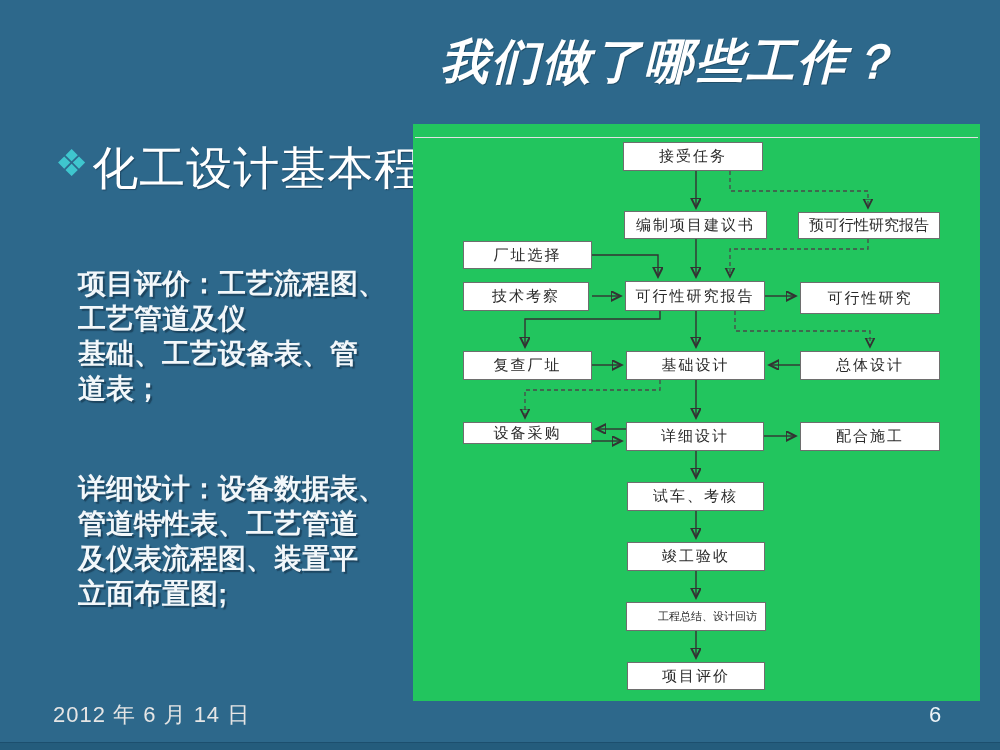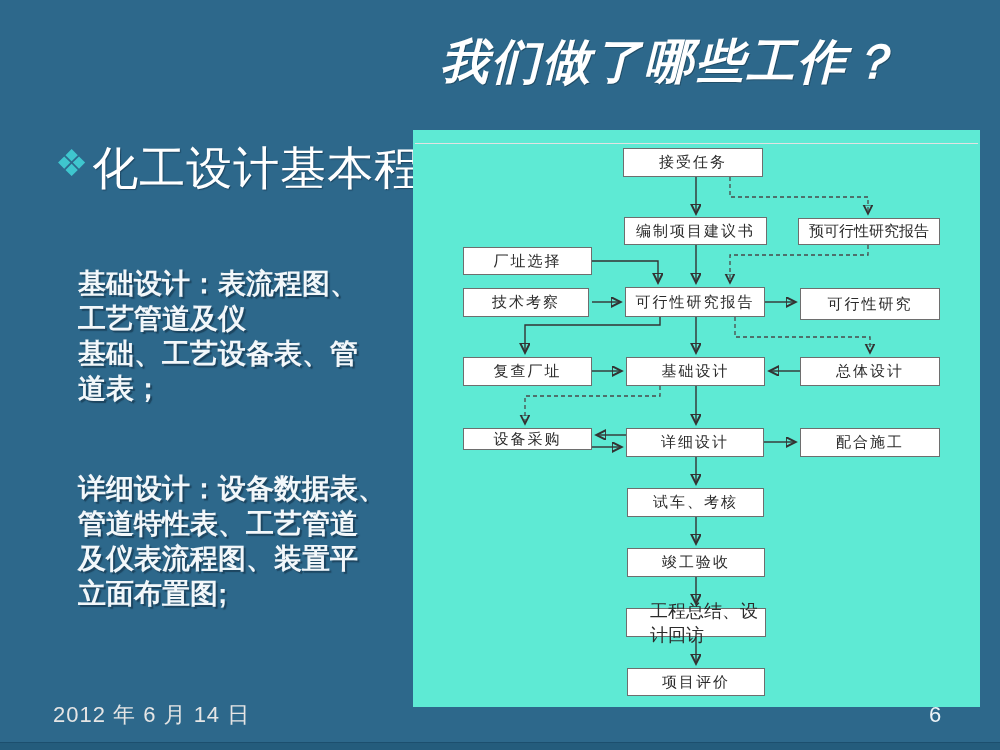--- a/index.html
+++ b/index.html
@@ -46,39 +46,39 @@
     font-weight:bold;font-size:28px;line-height:35px;
     color:#F2F7FA;
     text-shadow:2px 2px 1px rgba(15,40,60,0.55);
     z-index:1;
   }
   .body-block .text-line{white-space:pre;}
   #block1{top:266px;}
   #block2{top:471px;}
   
   .flow-panel{
-    position:absolute;left:413px;top:130px;width:567px;height:577px;
-    background:#5eead4;
+    position:absolute;left:413px;top:124px;width:567px;height:577px;
+    background:#22c55e;
     z-index:2;
   }
   .panel-hairline{
     position:absolute;left:2px;top:13px;width:563px;height:1px;
     background:#E2E2E2;
   }
   .flow-node{
     position:absolute;
     background:#ffffff;
     border:1px solid #6E6E6E;
     box-sizing:border-box;
     display:flex;align-items:center;justify-content:center;
     font-family:"Liberation Serif", serif;
     font-size:15px;letter-spacing:2px;color:#2B2B2B;
     z-index:3;
   }
-  .flow-node.small{font-size:18px;letter-spacing:0;padding-left:23px;}
+  .flow-node.small{font-size:11px;letter-spacing:0;padding-left:23px;}
   .connectors{position:absolute;left:0;top:0;z-index:2;}
   .connectors path{fill:none;stroke:#333333;stroke-width:1.4;}
   .connectors path.dashed{stroke:#4A4A4A;stroke-dasharray:4 3;stroke-width:1.3;}
   
   .footer-date{
     position:absolute;left:53px;top:700px;
     font-size:22px;color:#e5e5e5;letter-spacing:1px;
     z-index:1;
   }
   .page-number{
@@ -97,21 +97,21 @@
 
 <div id="stage">
 
   <div class="slide-title">我们做了哪些工作？</div>
 
   <div class="heading-row">
     <span class="diamond-bullet">❖</span><span class="heading-text">化工设计基本程</span>
   </div>
 
   <div id="block1" class="body-block">
-    <div class="text-line">基础设计：表流程图、</div>
+    <div class="text-line">项目评价：工艺流程图、</div>
     <div class="text-line">工艺管道及仪</div>
     <div class="text-line">基础、工艺设备表、管</div>
     <div class="text-line">道表；</div>
   </div>
 
   <div id="block2" class="body-block">
     <div class="text-line">详细设计：设备数据表、</div>
     <div class="text-line">管道特性表、工艺管道</div>
     <div class="text-line">及仪表流程图、装置平</div>
     <div class="text-line">立面布置图;</div>

